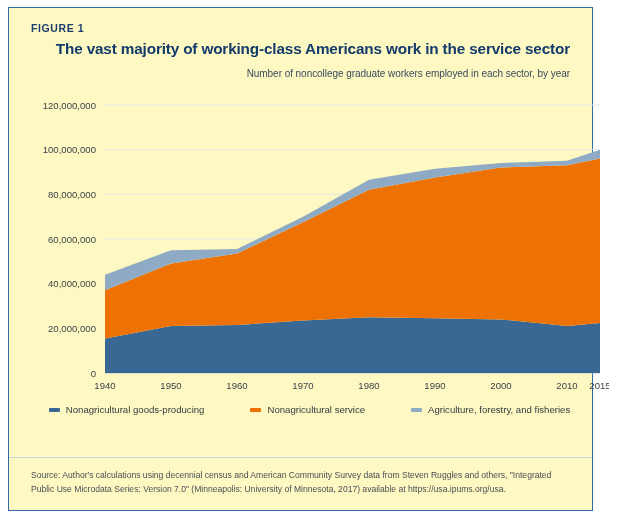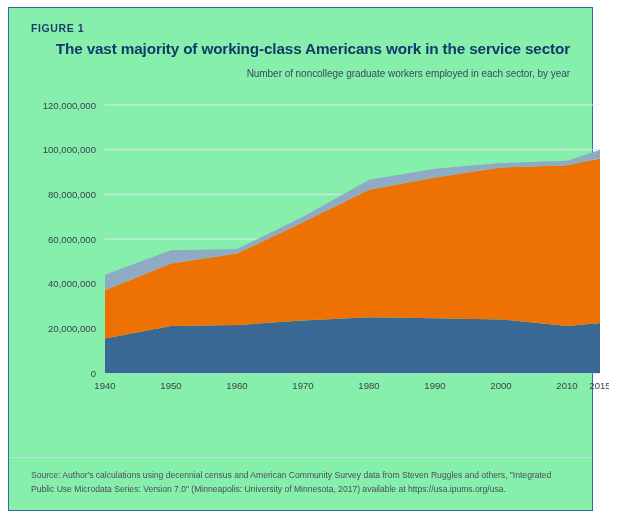--- a/index.html
+++ b/index.html
@@ -5,21 +5,21 @@
 <style>
   html,body{margin:0;padding:0;background:#ffffff;}
   body{width:620px;height:520px;font-family:"Liberation Sans",sans-serif;overflow:hidden;}
 
   .figure-card{
     position:relative;
     width:585px;height:504px;
     margin:7px 8px;
     border:1.5px solid #2E6DA8;
     box-sizing:border-box;
-    background:#86efac;
+    background:#fef9c3;
   }
 
   .header{padding:14px 22px 0 22px;}
   .fig-label{
     font-size:10.5px;font-weight:bold;letter-spacing:.6px;
     color:#1B3C6E;margin-bottom:5px;
   }
   .fig-title{
     font-size:15.3px;font-weight:bold;color:#123A6B;
     letter-spacing:-.15px;line-height:1.25;margin-bottom:9px;text-align:right;
@@ -85,17 +85,31 @@
         <text x="224" y="291" text-anchor="middle" font-size="9.6" fill="#3d4349" font-family="&quot;Liberation Sans&quot;, sans-serif">1960</text>
         <text x="290" y="291" text-anchor="middle" font-size="9.6" fill="#3d4349" font-family="&quot;Liberation Sans&quot;, sans-serif">1970</text>
         <text x="356" y="291" text-anchor="middle" font-size="9.6" fill="#3d4349" font-family="&quot;Liberation Sans&quot;, sans-serif">1980</text>
         <text x="422" y="291" text-anchor="middle" font-size="9.6" fill="#3d4349" font-family="&quot;Liberation Sans&quot;, sans-serif">1990</text>
         <text x="488" y="291" text-anchor="middle" font-size="9.6" fill="#3d4349" font-family="&quot;Liberation Sans&quot;, sans-serif">2000</text>
         <text x="554" y="291" text-anchor="middle" font-size="9.6" fill="#3d4349" font-family="&quot;Liberation Sans&quot;, sans-serif">2010</text>
         <text x="587" y="291" text-anchor="middle" font-size="9.6" fill="#3d4349" font-family="&quot;Liberation Sans&quot;, sans-serif">2015</text>
       </svg>
   </div>
 
+  <div class="legend">
+    <div class="legend-item">
+      <span class="legend-swatch" style="background: rgb(58, 104, 148);"></span>
+      <span class="legend-text">Nonagricultural goods-producing</span>
+    </div>
+    <div class="legend-item">
+      <span class="legend-swatch" style="background: rgb(237, 114, 3);"></span>
+      <span class="legend-text">Nonagricultural service</span>
+    </div>
+    <div class="legend-item">
+      <span class="legend-swatch" style="background: rgb(143, 170, 196);"></span>
+      <span class="legend-text">Agriculture, forestry, and fisheries</span>
+    </div>
+  </div>
 
   <div class="divider"></div>
   <div class="source">Source: Author's calculations using decennial census and American Community Survey data from Steven Ruggles and others, "Integrated Public Use Microdata Series: Version 7.0" (Minneapolis: University of Minnesota, 2017) available at https://usa.ipums.org/usa.</div>
 
 </div>
 
 </body></html>

